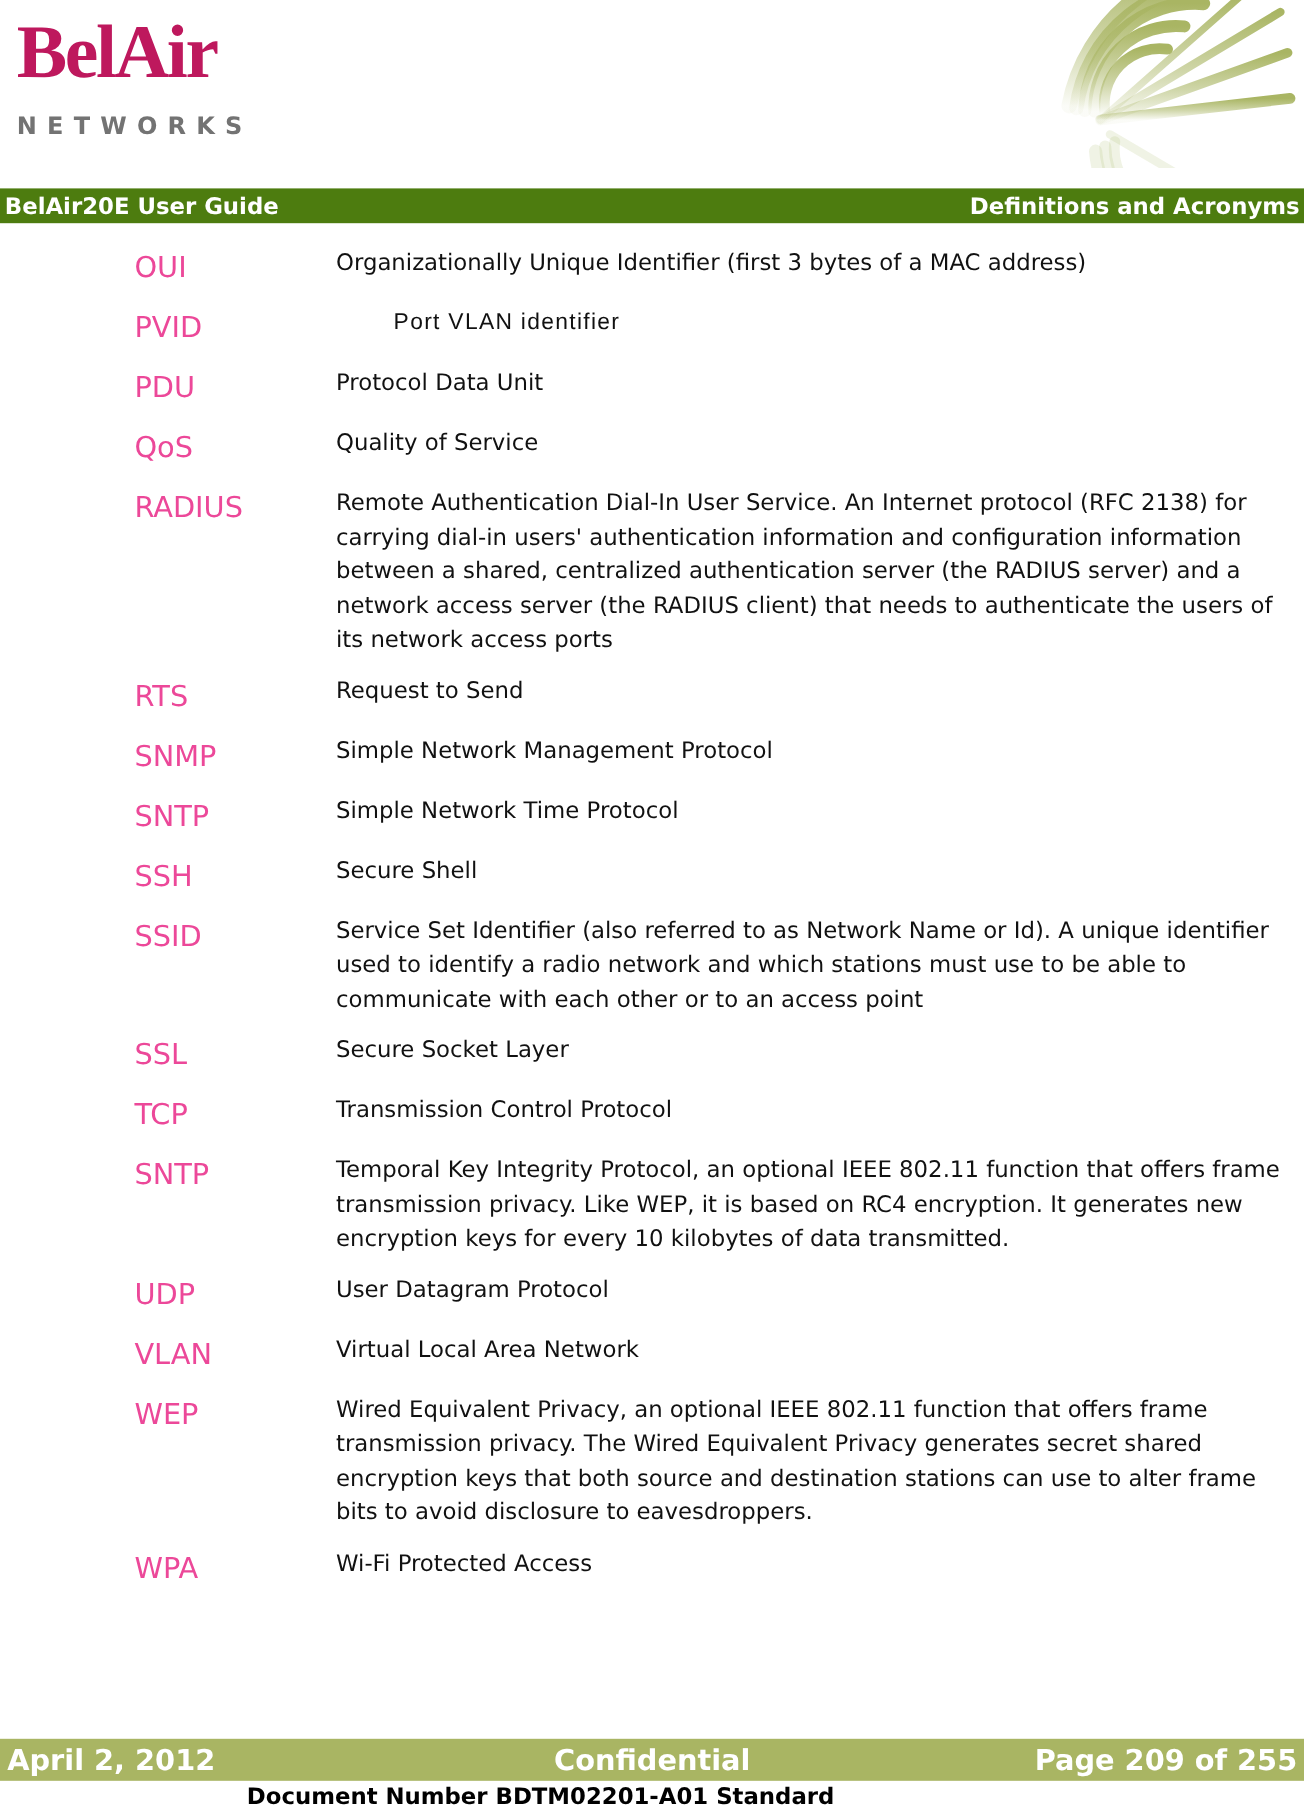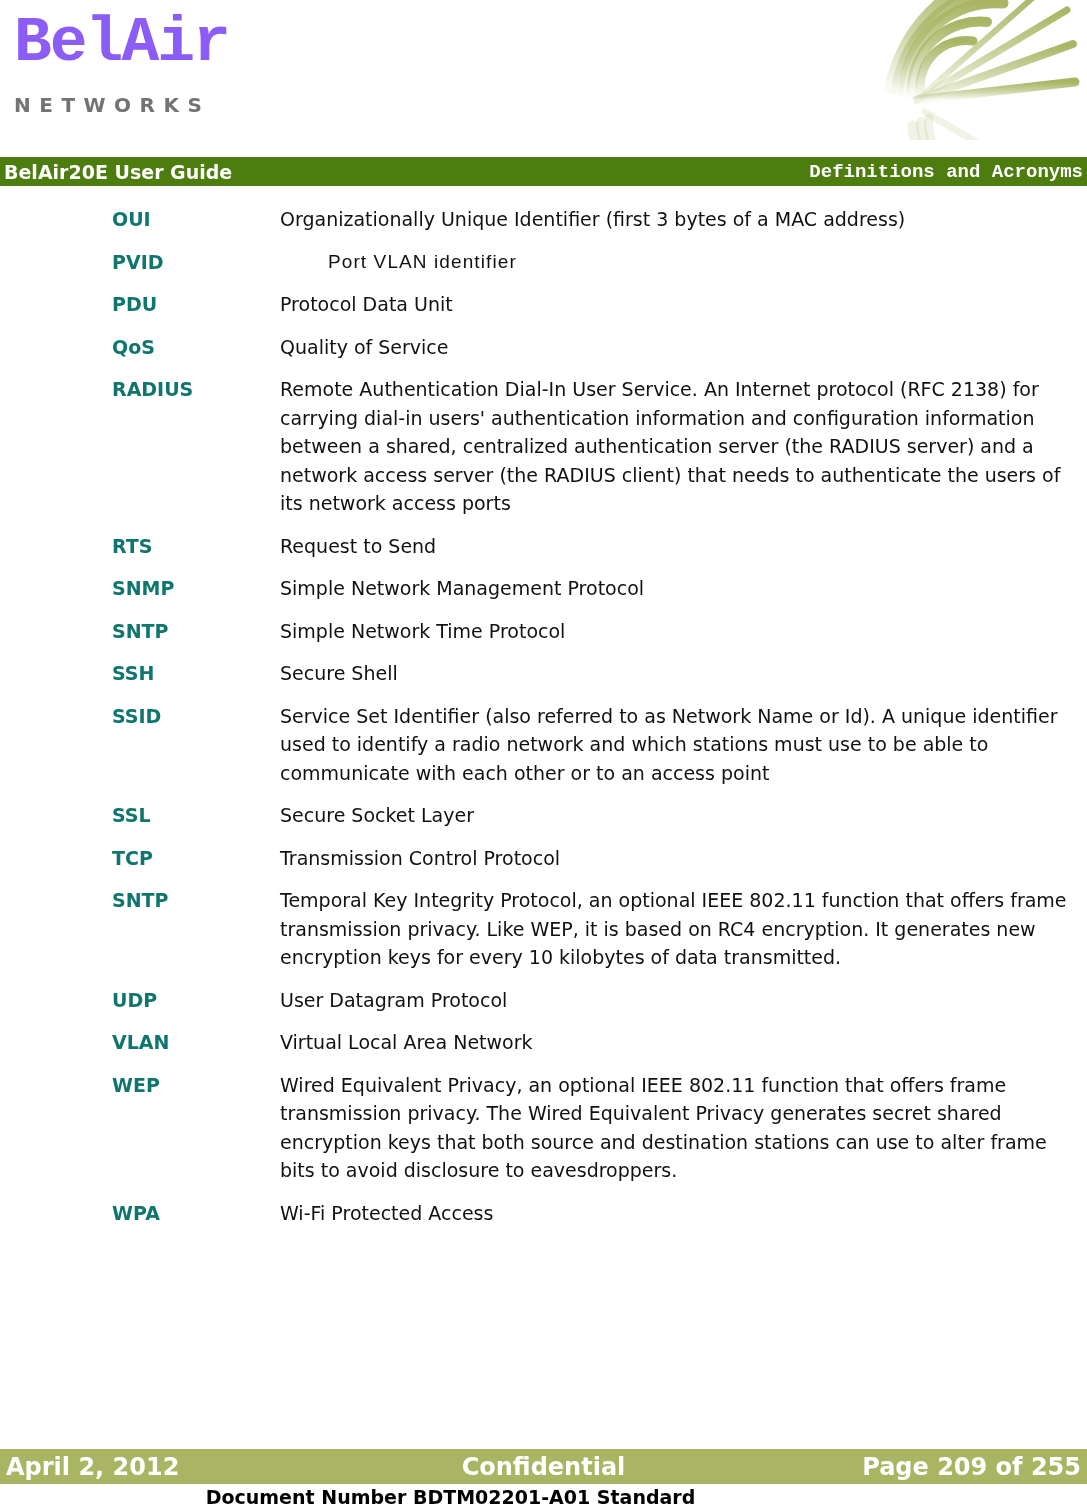--- a/index.html
+++ b/index.html
@@ -27,26 +27,26 @@
     background: #ffffff;
   }
 
   .logo-block {
     position: absolute;
     left: 14px;
     top: 14px;
     width: 230px;
   }
   .logo-word {
-    font-family: Liberation Mono, monospace;
+    font-family: Liberation Serif, serif;
     font-weight: bold;
     font-size: 63px;
     line-height: 0.95;
     letter-spacing: -2px;
-    color: #8b5cf6;
+    color: #be185d;
     white-space: nowrap;
   }
   .logo-sub {
     font-family: "DejaVu Sans", sans-serif;
     font-weight: bold;
     font-size: 20px;
     letter-spacing: 8.5px;
     color: #737373;
     margin-top: 19px;
     white-space: nowrap;
@@ -78,44 +78,43 @@
     position: absolute;
     top: 50%;
     transform: translateY(-50%);
     color: #ffffff;
     font-family: "DejaVu Sans", sans-serif;
     font-weight: bold;
     font-size: 19px;
     white-space: nowrap;
   }
   .header-bar .hb-left  { left: 4px; }
-  .header-bar .hb-right { right: 4px; font-family: Liberation Mono, monospace; }
+  .header-bar .hb-right { right: 4px; }
 
   
   .content {
     position: absolute;
     left: 0;
     top: 205px;
     width: 1087px;
   }
   .gl-entry {
     display: flex;
     align-items: flex-start;
     padding-left: 112px;
     padding-right: 2px;
     margin-bottom: 14px;
   }
   .gl-term {
     flex: 0 0 168px;
     font-family: "DejaVu Sans", sans-serif;
-    font-size: 19px;
+    font-size: 24px;
     line-height: 1.5;
-    color: #0f766e;
-    white-space: nowrap;
-    font-weight: bold;
+    color: #ec4899;
+    white-space: nowrap;
   }
   .gl-def {
     flex: 1 1 auto;
     font-family: "DejaVu Sans", sans-serif;
     font-size: 19px;
     line-height: 1.5;
     color: #111111;
   }
   
   .gl-def.alt-face {

